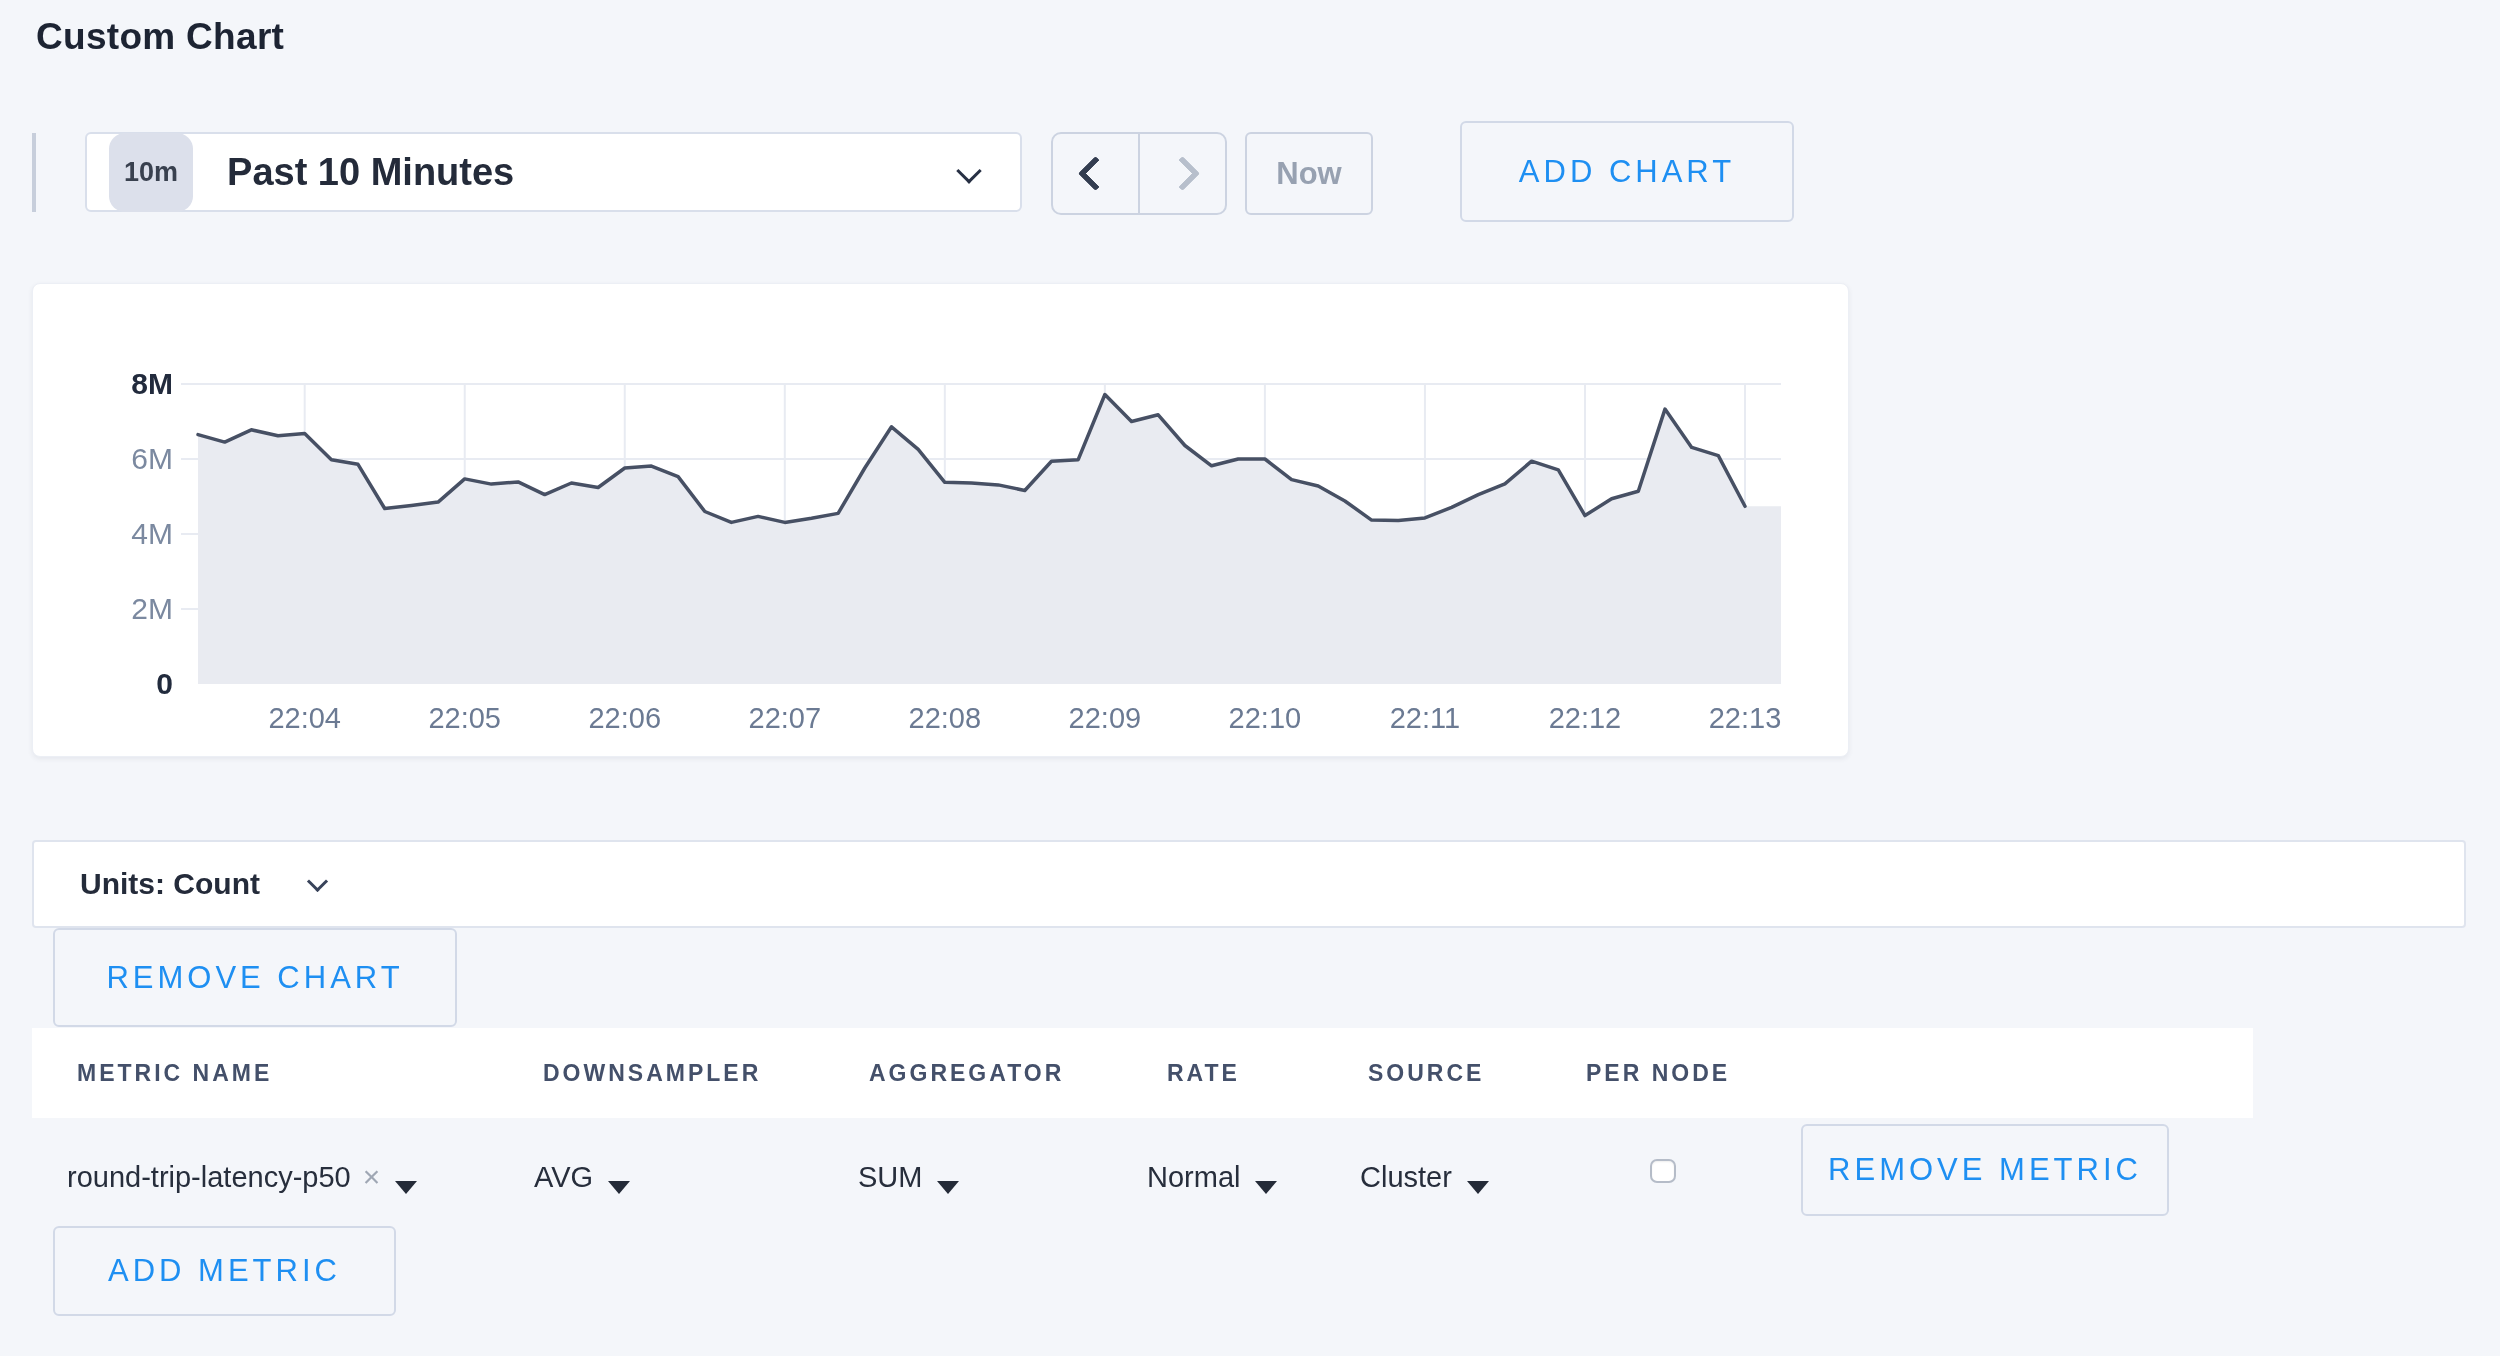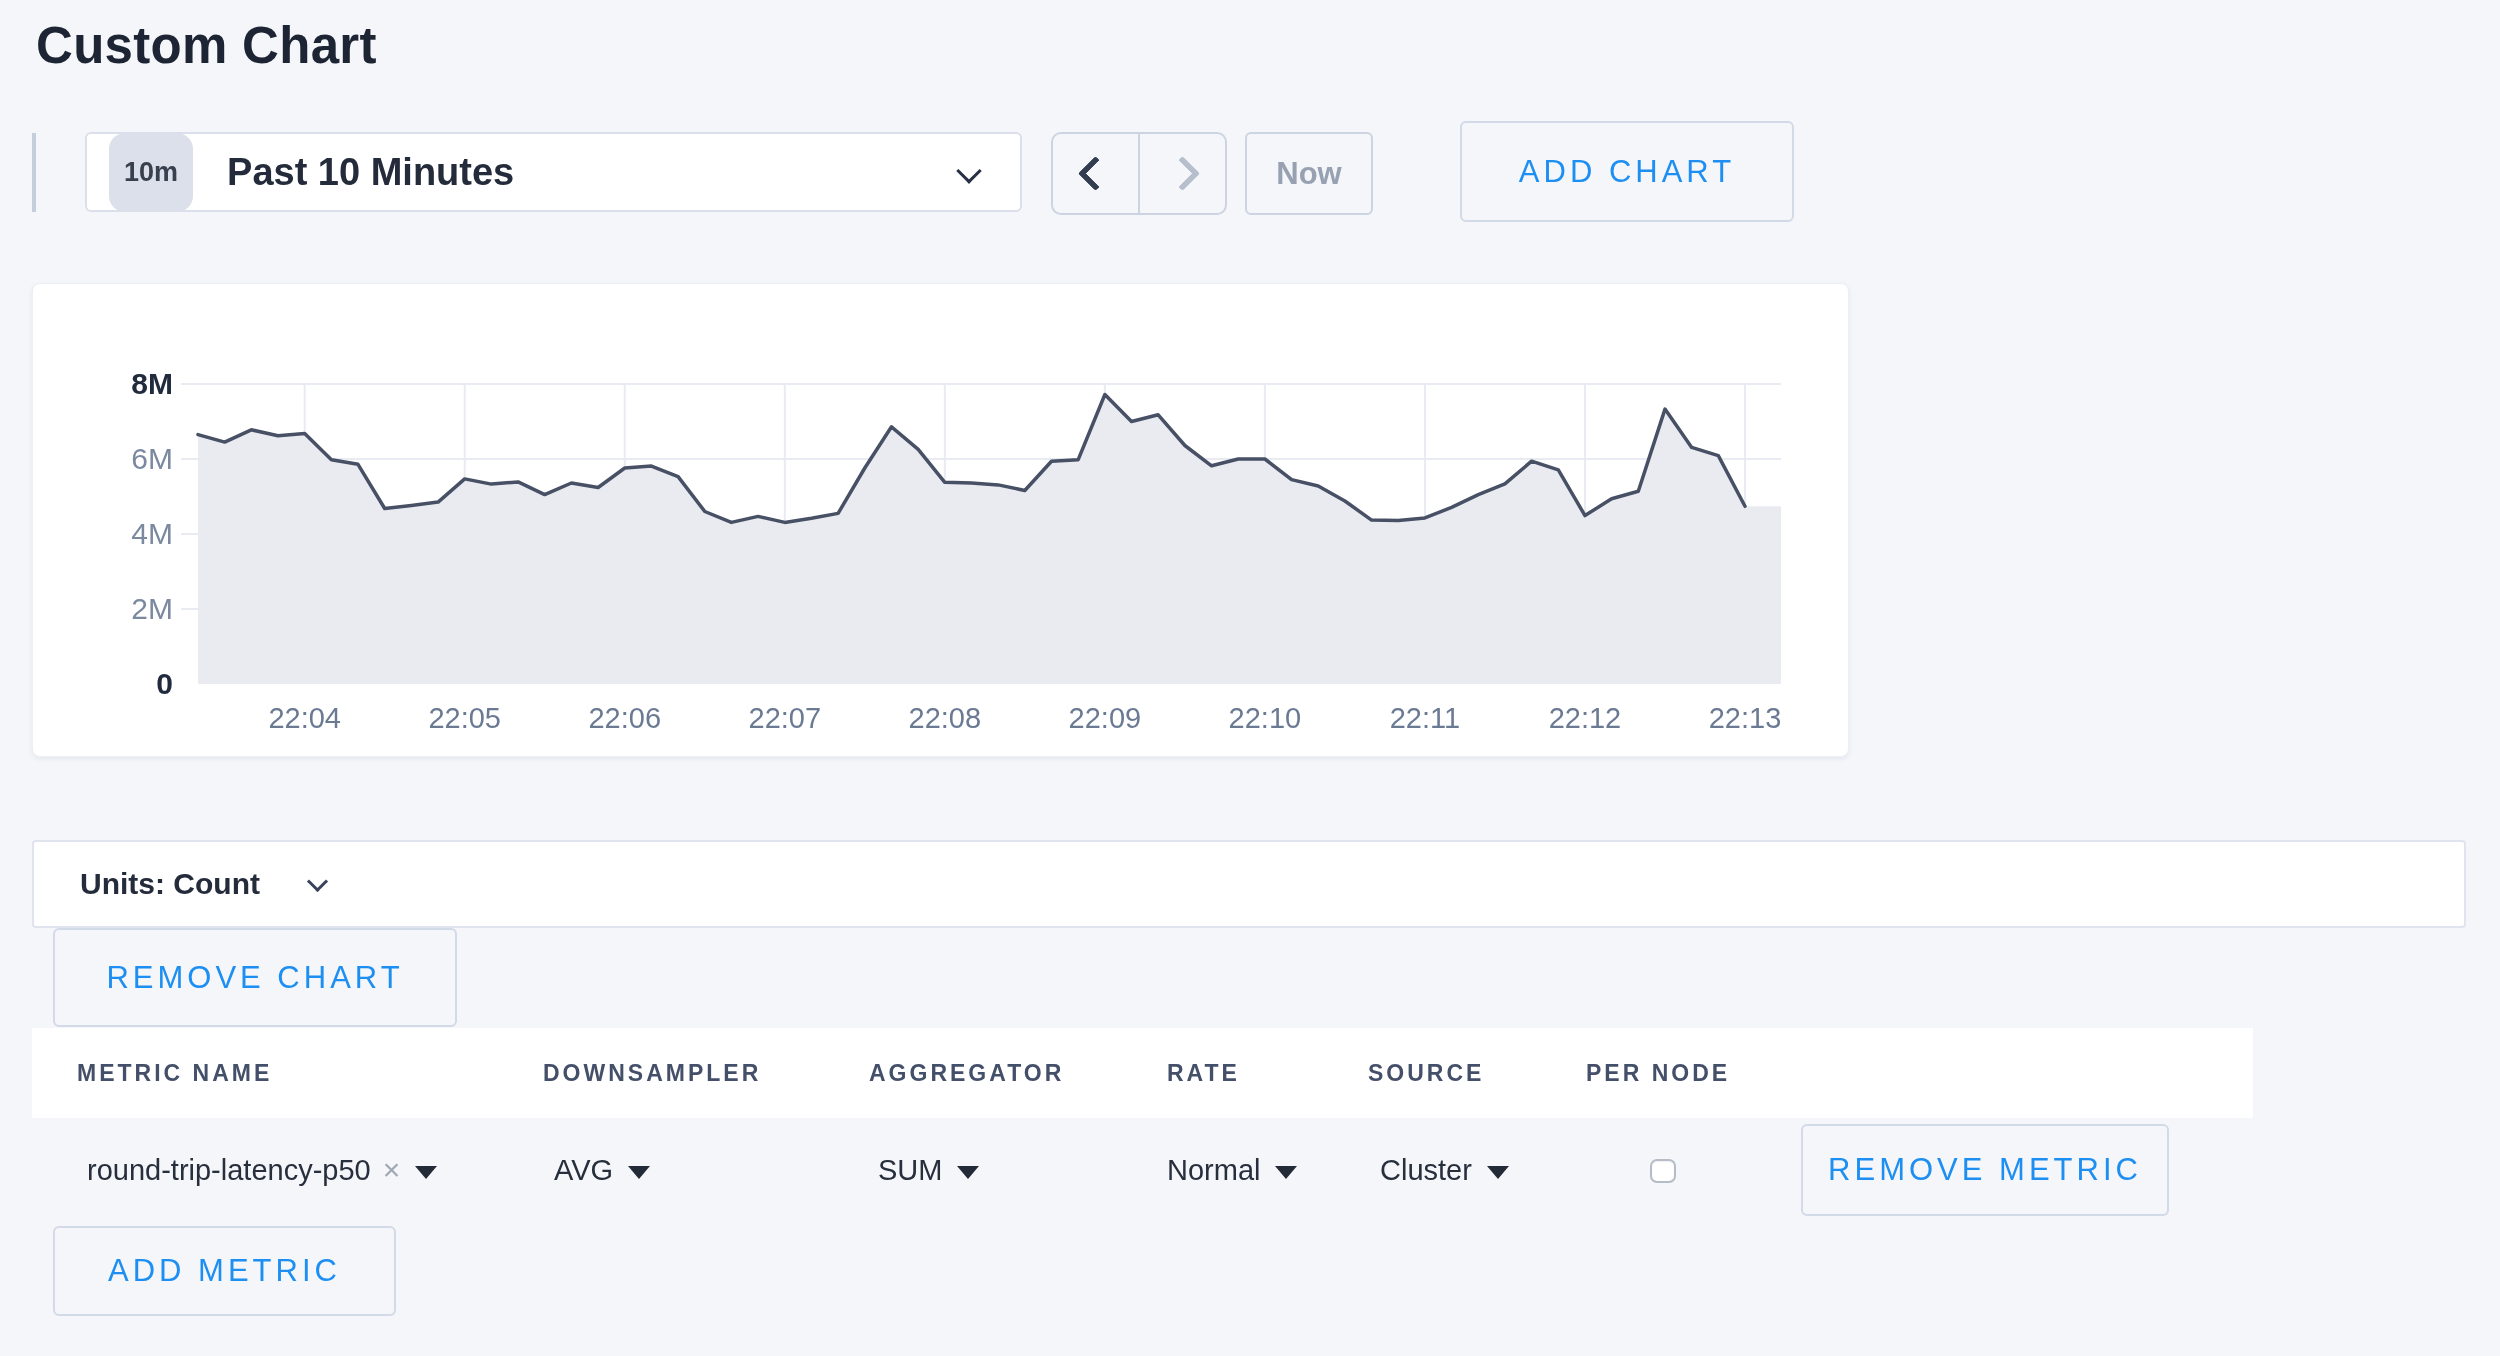--- a/index.html
+++ b/index.html
@@ -10,21 +10,21 @@
     --border-light:#dfe4ee;
   }
   html,body{margin:0;padding:0;}
   body{background:#f4f6fa;}
   .page{
     position:relative;width:2500px;height:1356px;overflow:hidden;
     background:#f4f6fa;font-family:"Liberation Sans",sans-serif;color:var(--dark);
   }
   .abs{position:absolute;box-sizing:border-box;}
   .page-title{
-    left:36px;top:16px;margin:0;font-size:51px;font-weight:700;color:#1d2433;letter-spacing:0.3px;
+    left:36px;top:16px;margin:0;font-size:37px;font-weight:700;color:#1d2433;letter-spacing:0.3px;
   }
   
   .accent-bar{left:32px;top:133px;width:4px;height:79px;background:#c7cedb;}
   .time-select{
     left:85px;top:132px;width:937px;height:80px;background:#fff;
     border:2px solid #d9dfeb;border-radius:6px;display:flex;align-items:center;cursor:pointer;
   }
   .time-badge{
     margin-left:22px;background:#dce0eb;color:#39414f;font-weight:700;font-size:27px;
     padding:24px 15px;border-radius:16px;
@@ -74,22 +74,22 @@
     border-right-width:3px;border-bottom-width:3px;transform:rotate(45deg);margin-top:-6px;
   }
   .btn-remove-chart{left:53px;top:928px;width:404px;height:99px;}
   
   .table-header{left:32px;top:1028px;width:2221px;height:90px;background:#fff;}
   .th{
     position:absolute;top:0;height:90px;display:flex;align-items:center;
     font-size:23px;font-weight:700;letter-spacing:3px;color:var(--slate);white-space:nowrap;
   }
   .cell{
-    position:absolute;height:48px;display:flex;align-items:center;
-    font-size:29px;color:#272e3c;cursor:pointer;white-space:nowrap;margin-left:20px;
+    position:absolute;height:48px;display:flex;align-items:flex-end;
+    font-size:29px;color:#272e3c;cursor:pointer;white-space:nowrap;
   }
   .tag-x{color:#9fa7b4;margin-left:12px;font-size:30px;}
   .tri{
     width:0;height:0;border-left:11px solid transparent;border-right:11px solid transparent;
     border-top:13px solid #242b38;margin-left:15px;margin-top:4px;
   }
   .checkbox{
     left:1650px;top:1159px;width:26px;height:24px;background:#fff;
     border:2px solid #b5bcc8;border-radius:7px;cursor:pointer;
     box-shadow:inset 0 1px 2px rgba(0,0,0,0.07);

